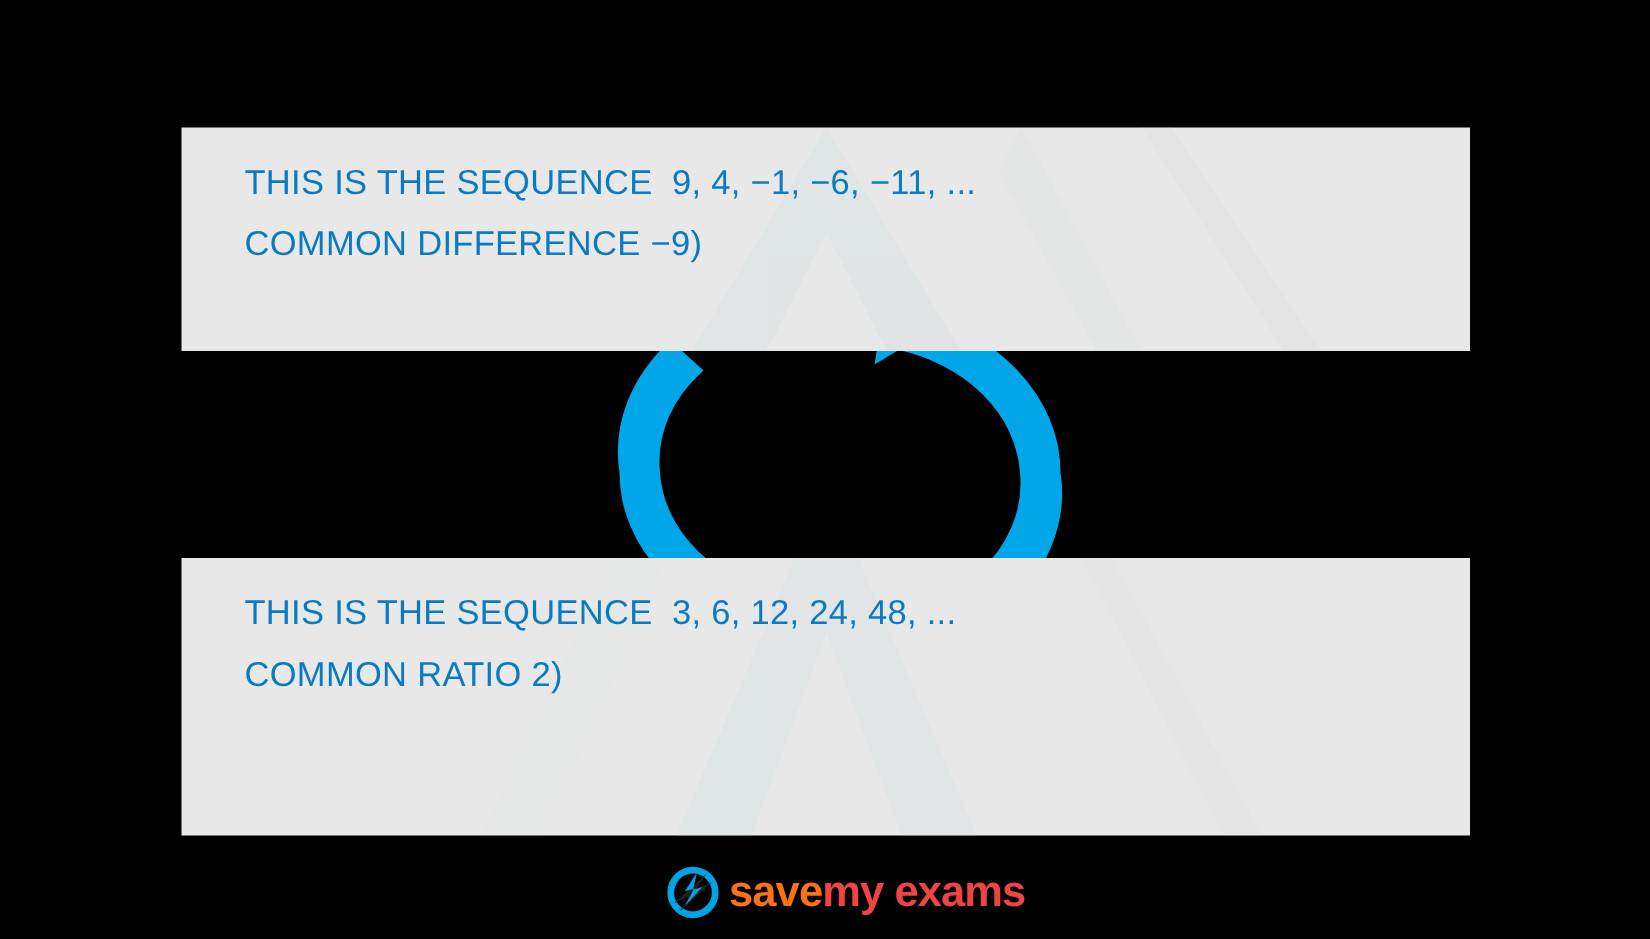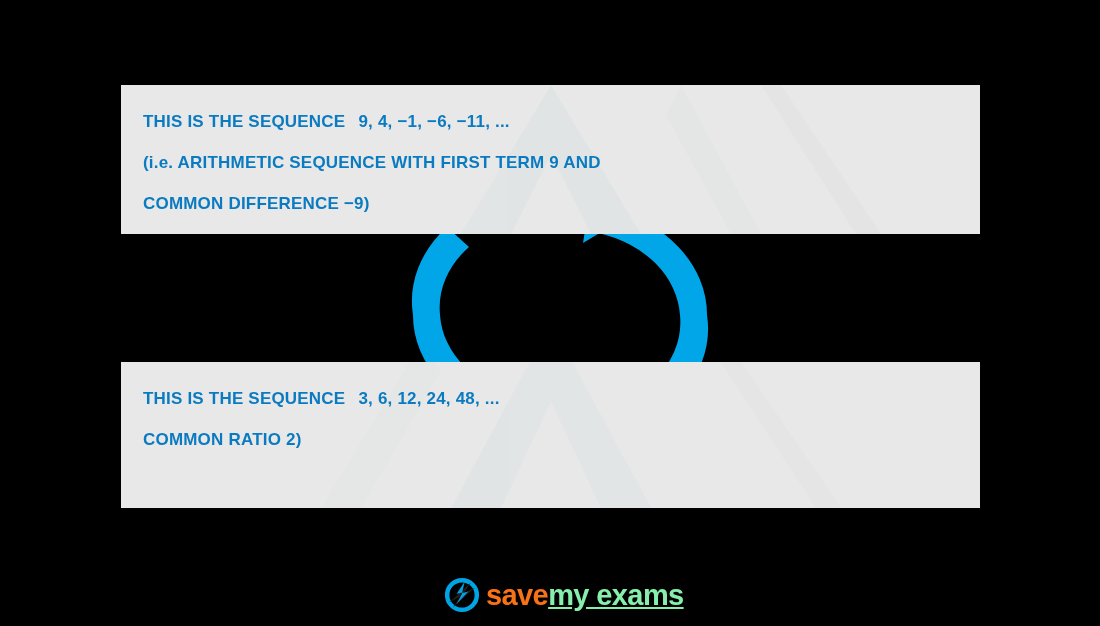--- a/index.html
+++ b/index.html
@@ -55,32 +55,33 @@
   }
 
   #panel-arithmetic {
     left: 121px;
     top: 85px;
     width: 859px;
     height: 149px;
   }
   #panel-geometric {
     left: 121px;
-    top: 362px;
+    top: 372px;
     width: 859px;
-    height: 146px;
+    height: 185px;
   }
 
   .line {
     color: #0b7bc1;
-    font-size: 17px;
+    font-size: 23px;
     line-height: 41px;
     letter-spacing: 0.2px;
     white-space: nowrap;
-    font-weight: 700;
+    font-weight: 400;
+    margin-left: 20px;
   }
   .gap-w  { display: inline-block; width: 13px; }
 
   
   #logo {
     position: absolute;
     z-index: 4;
     left: 444px;
     top: 575px;
     height: 40px;
@@ -94,21 +95,21 @@
     flex: 0 0 auto;
   }
   #logo .logo-text {
     font-size: 29px;
     letter-spacing: -0.6px;
     font-weight: 700;
     white-space: nowrap;
     line-height: 1;
   }
   #logo .word-save { color: #f97316; }
-  #logo .word-myexams { color: #86efac; text-decoration: underline; }
+  #logo .word-myexams { color: #ef4444; }
 </style>
 </head>
 <body>
 
 <div id="stage">
 
   <svg class="cycle-arrow" viewBox="0 0 410 260">
 
     <path d="M 250 22
              A 140 112 0 0 1 352 130
@@ -136,21 +137,20 @@
       <g fill="#dfe4e4" opacity="0.85">
         <path d="M 430 0 L 520 149 L 470 149 L 430 70 L 390 149 L 340 149 Z"></path>
         <path d="M 560 0 L 640 149 L 610 149 L 545 30 Z" opacity="0.5"></path>
       </g>
       <g fill="#e2e2e2">
         <path d="M 660 0 L 760 149 L 735 149 L 640 0 Z" opacity="0.7"></path>
       </g>
     </svg>
     <div class="panel-inner">
       <div class="line"><span>THIS   IS   THE   SEQUENCE</span><span class="gap-w"></span><span>9, 4, −1, −6, −11, ...</span></div>
-      <div class="line">(i.e.   ARITHMETIC   SEQUENCE   WITH   FIRST   TERM  9  AND</div>
       <div class="line">COMMON   DIFFERENCE  −9)</div>
     </div>
   </div>
 
   <div class="panel" id="panel-geometric">
     <svg class="watermark" viewBox="0 0 859 149" preserveAspectRatio="none">
       <g fill="#dfe4e4" opacity="0.85">
         <path d="M 430 -40 L 530 149 L 480 149 L 430 40 L 380 149 L 330 149 Z"></path>
         <path d="M 300 -20 L 200 149 L 240 149 L 320 10 Z" opacity="0.45"></path>
       </g>

